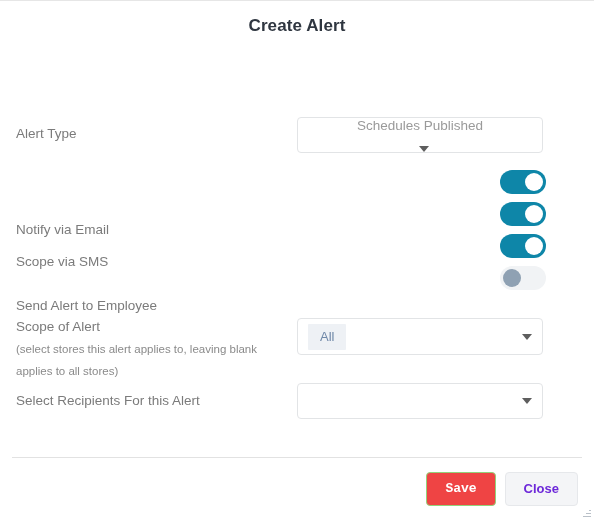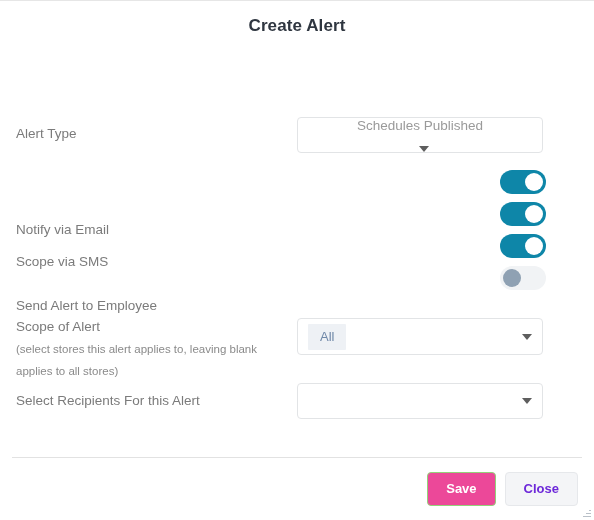--- a/index.html
+++ b/index.html
@@ -152,23 +152,24 @@
     font-family: "Liberation Sans", sans-serif;
     font-size: 13px;
     font-weight: bold;
     border-radius: 4px;
     border: 1px solid transparent;
     padding: 8px 18px;
     cursor: pointer;
     line-height: 16px;
   }
   .btn-save {
-    background: #ec4899;
+    background: #ef4444;
     color: #ffffff;
     border-color: #93d27a;
+    font-family: Liberation Mono, monospace;
   }
   .btn-close {
     background: #f4f5f7;
     color: #6d28d9;
     border-color: #e6e8eb;
   }
 
   
   .resize-grip {
     position: absolute;

